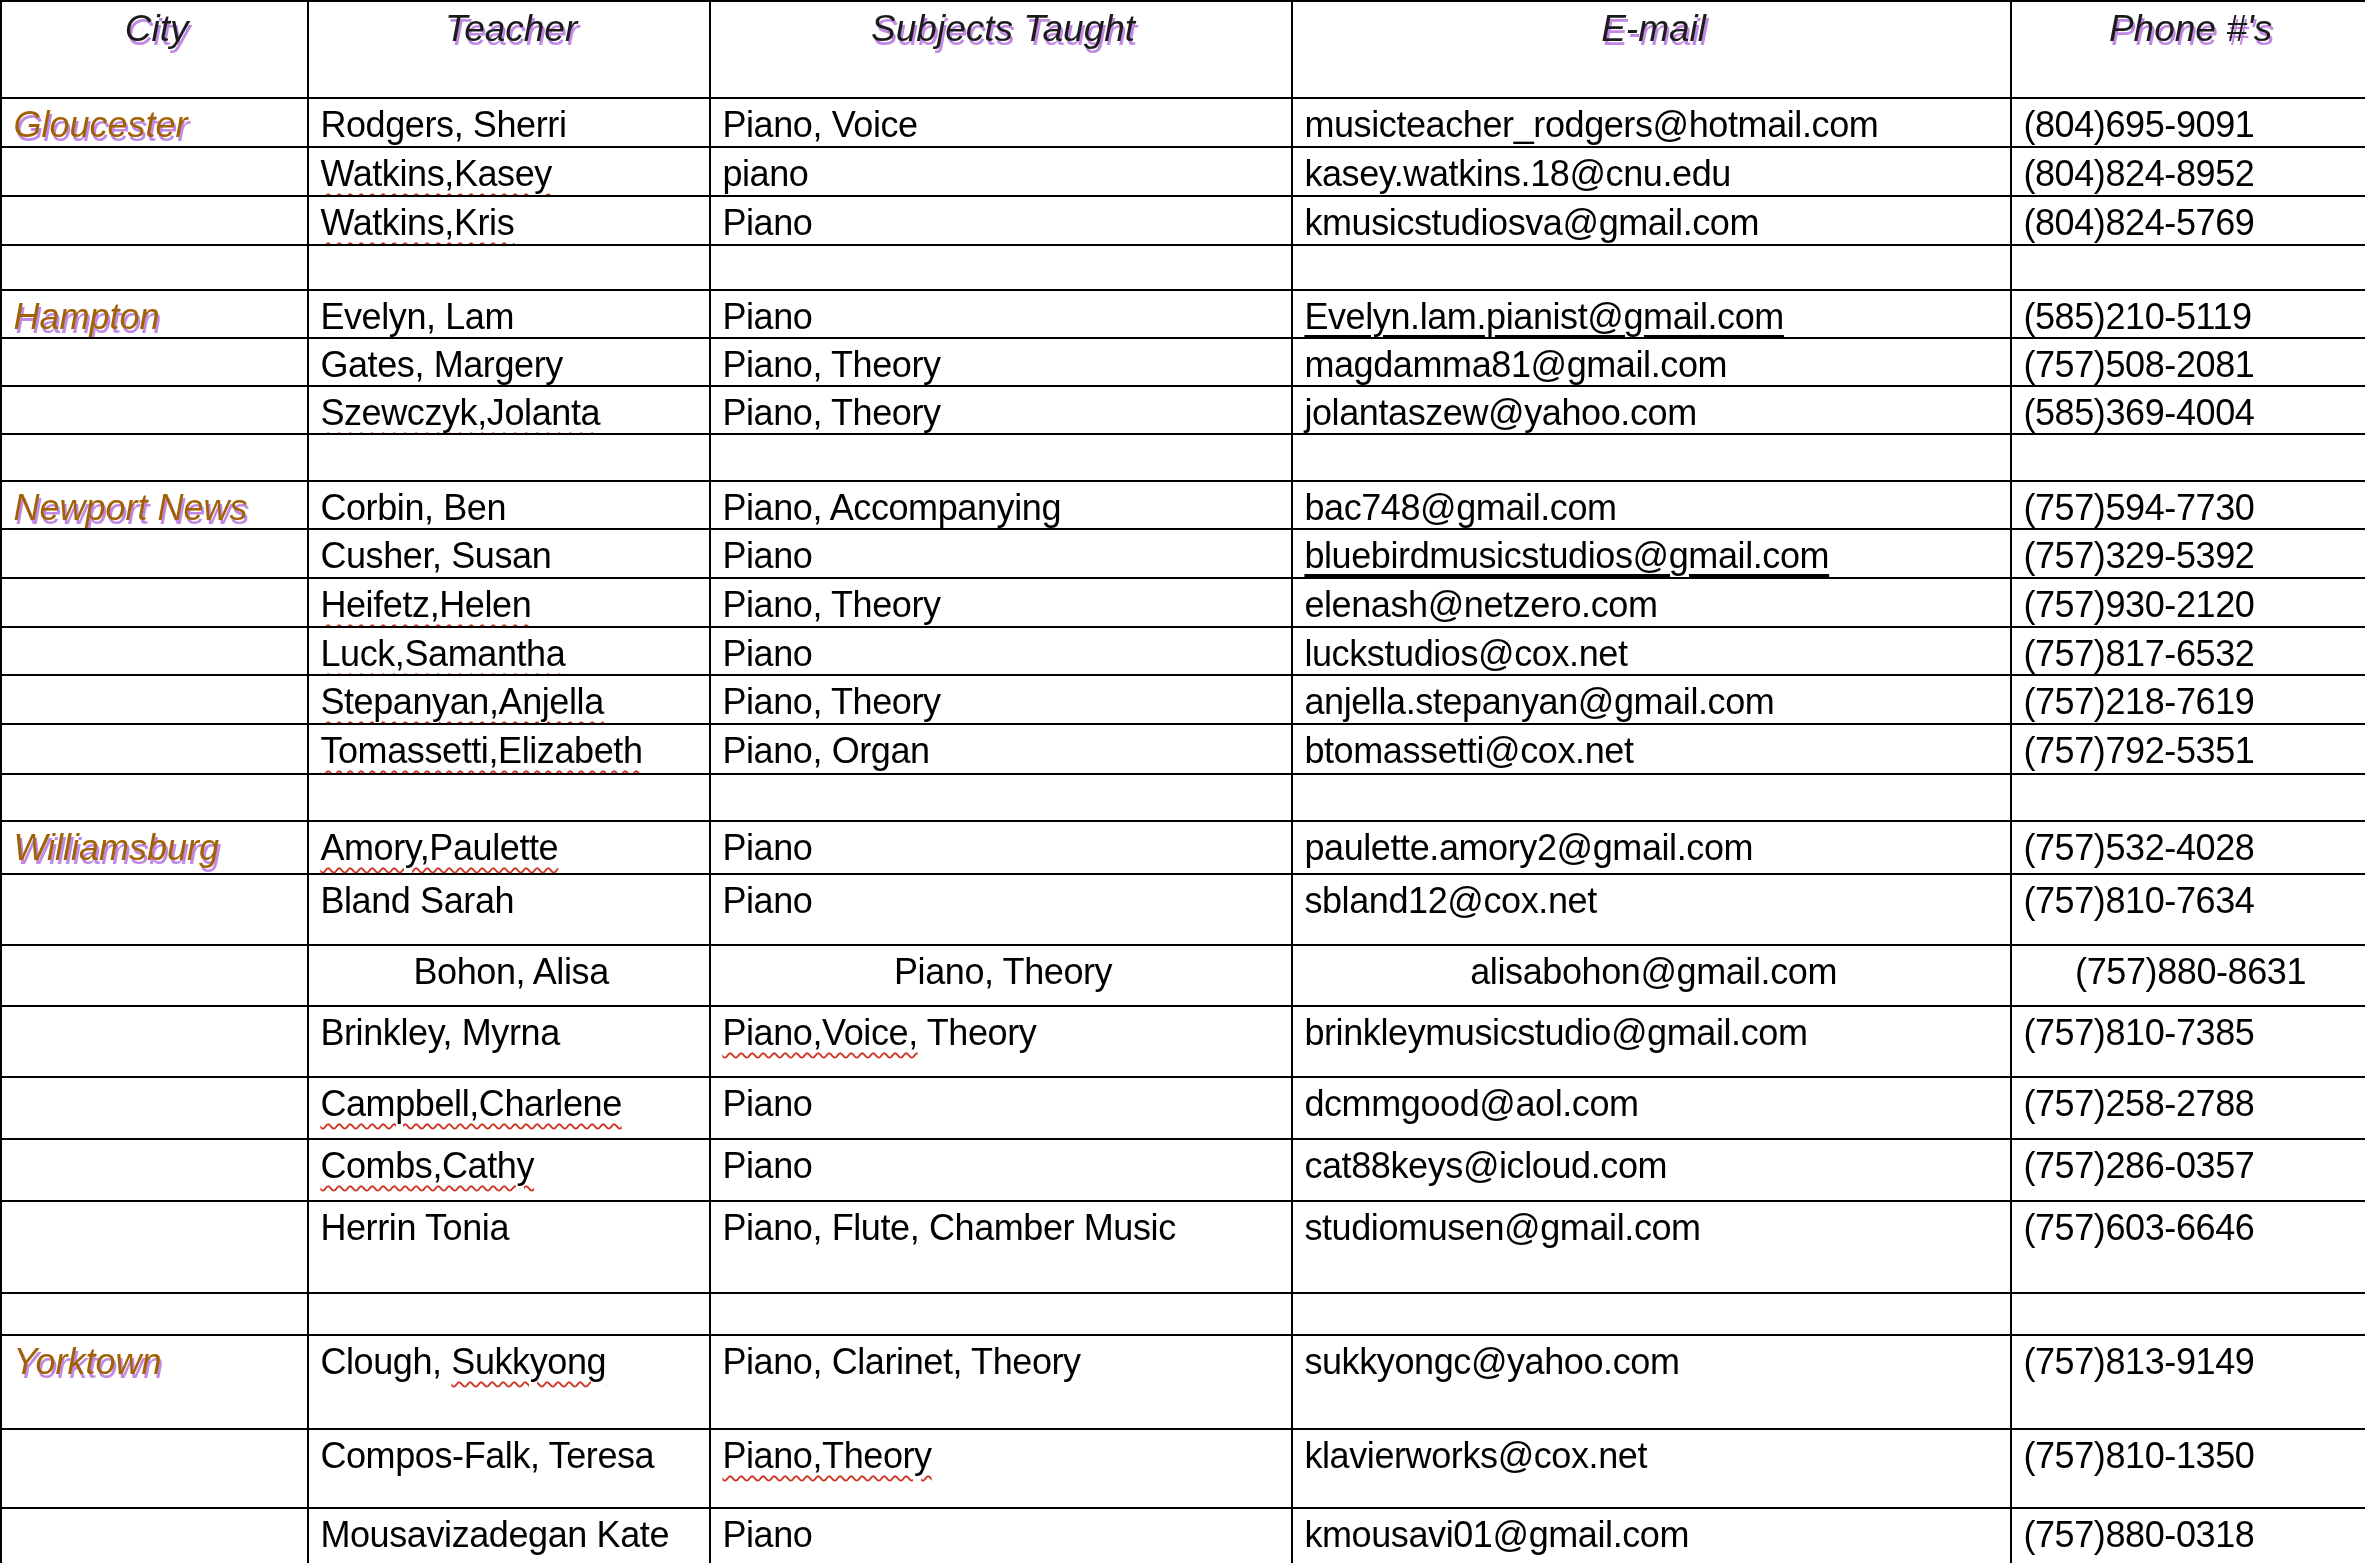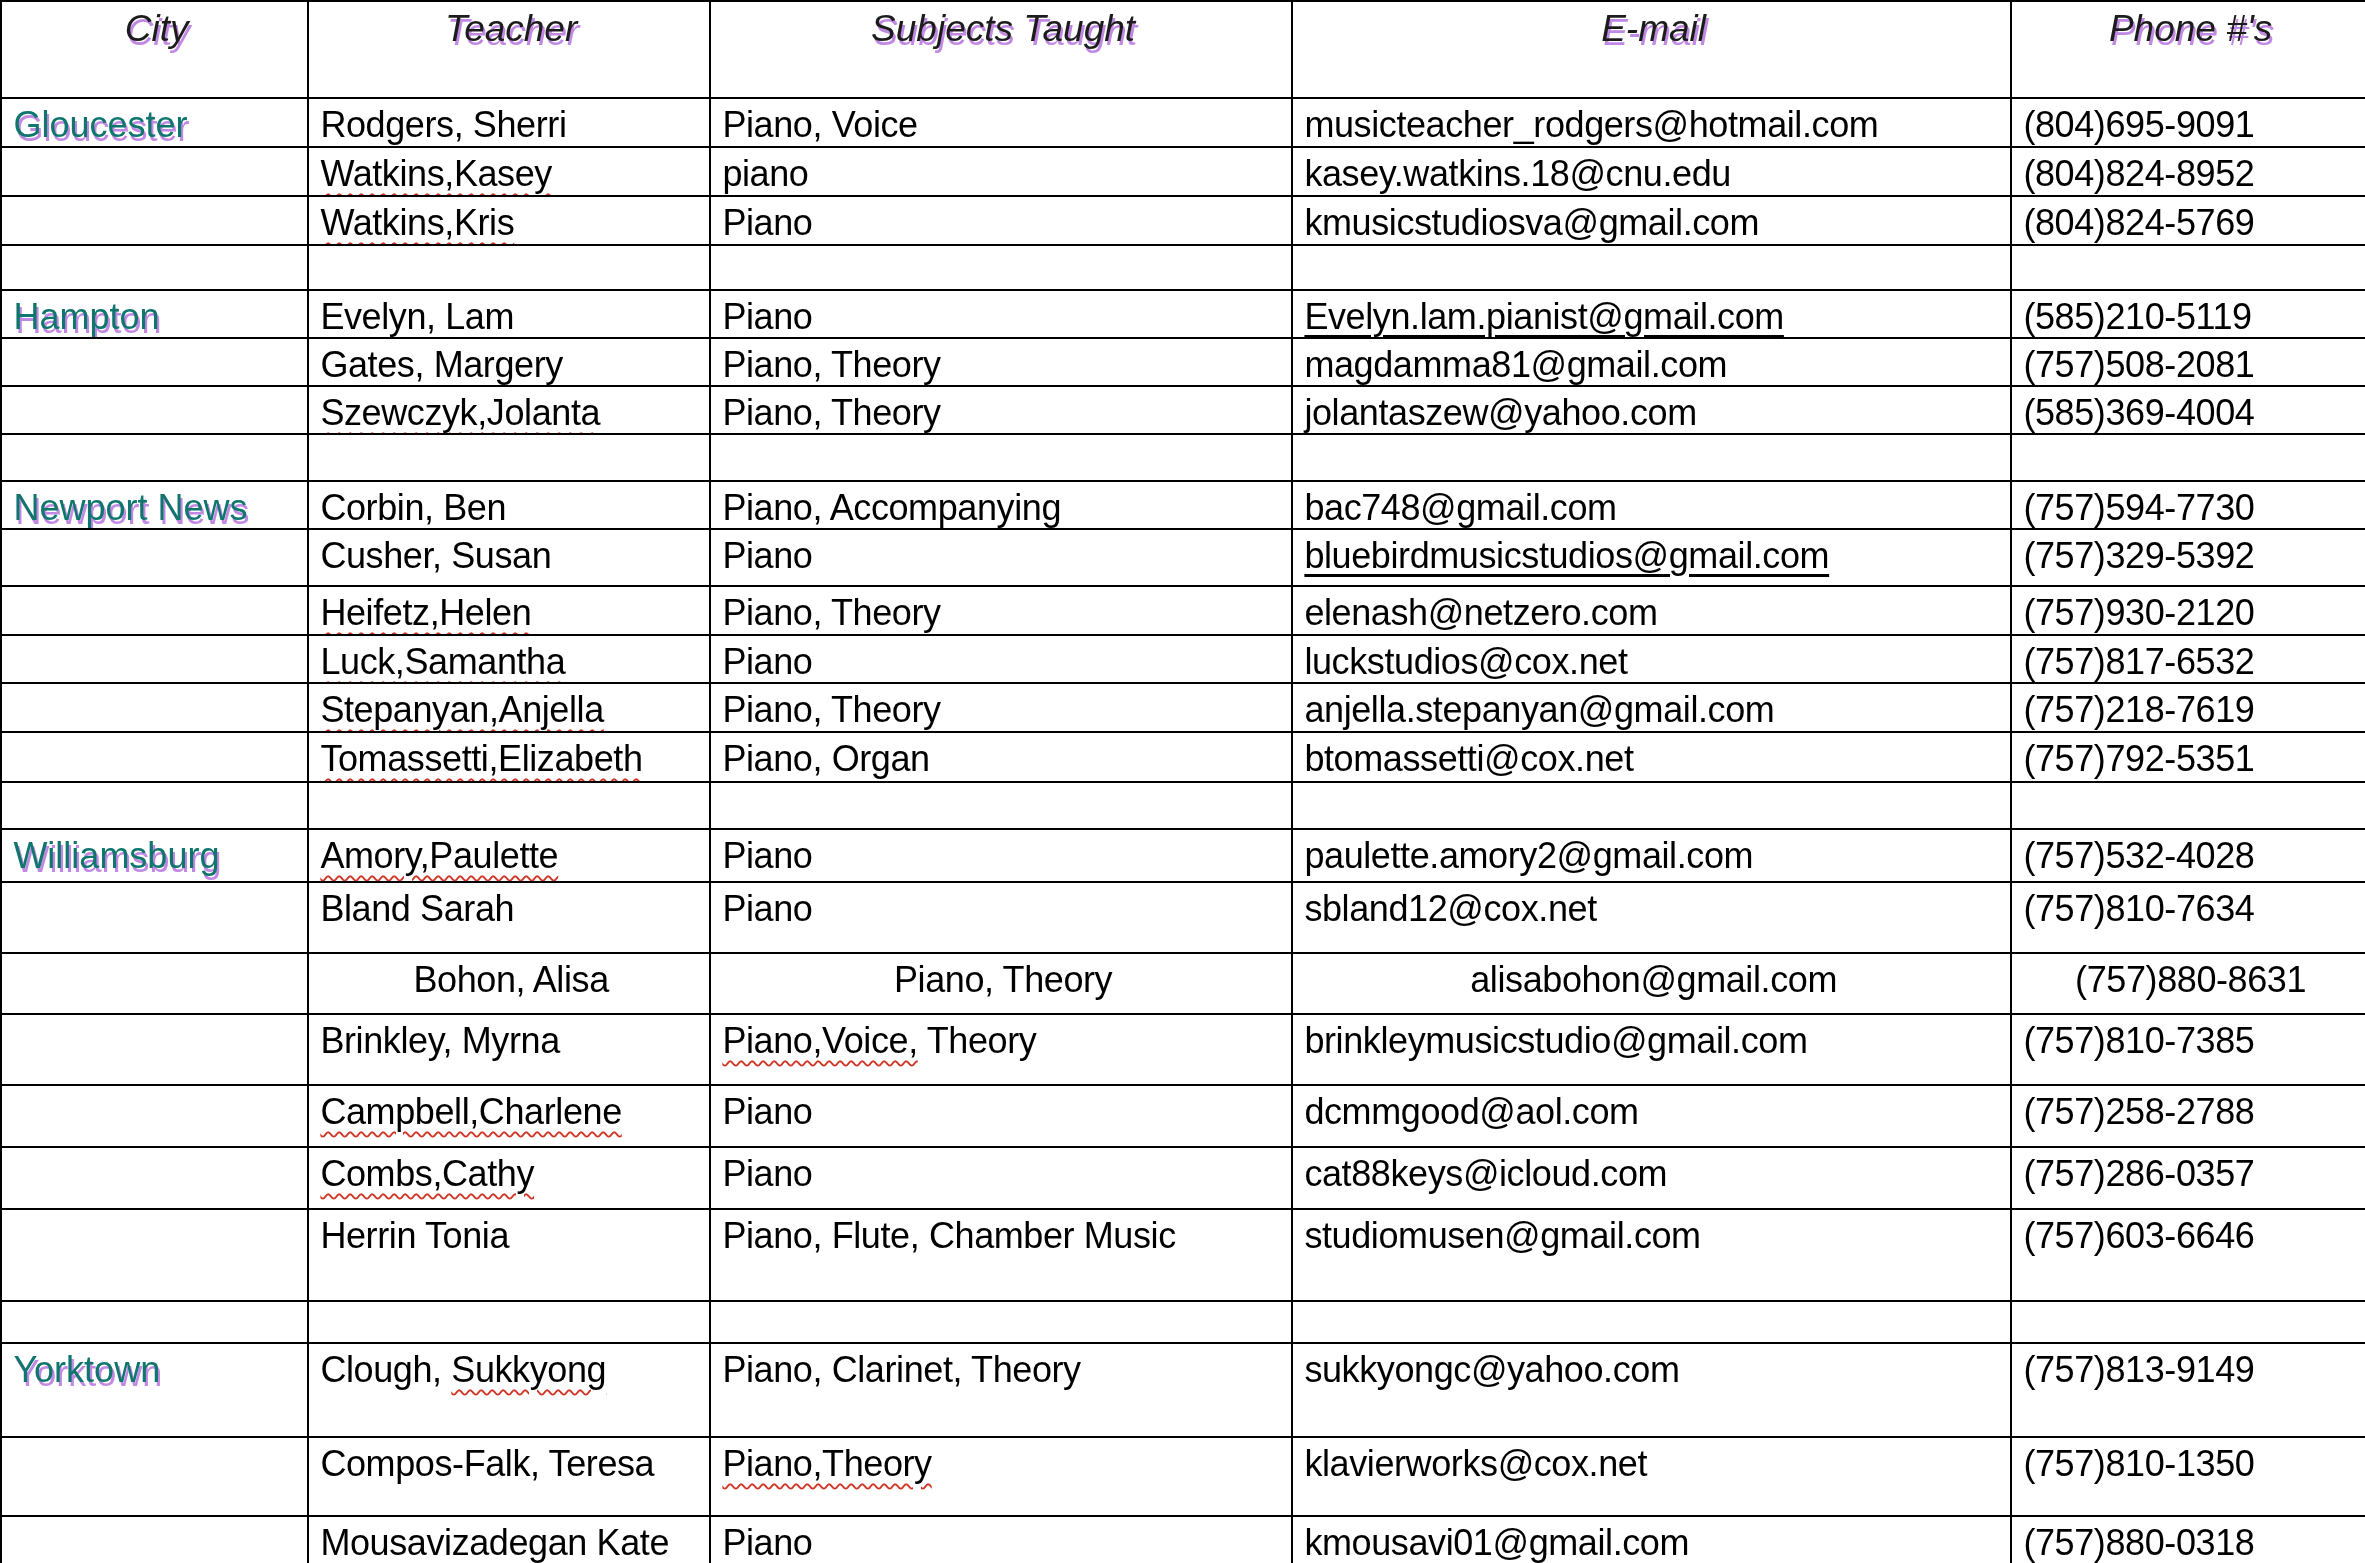--- a/index.html
+++ b/index.html
@@ -38,21 +38,22 @@
     text-shadow:2.1px 4.3px 0 var(--shadow);
     letter-spacing:0px;
   }
   td{font-size:36px;line-height:1.12;letter-spacing:-0.4px;}
   td.city-cell{padding-left:20px;}
   td.teacher-cell{padding-left:15.7px;}
   td.subjects-cell{padding-left:11.4px;}
   td.email-cell{padding-left:39px;}
   td.phone-cell{padding-left:39px;}
   .cityname{
-    color:#0f766e;
+    font-style:italic;
+    color:#a16207;
     text-shadow:2.1px 4.3px 0 var(--shadow);
     letter-spacing:0px;
   }
   .wavy{
     text-decoration-line:underline;
     text-decoration-style:wavy;
     text-decoration-color:var(--sqred);
     text-decoration-thickness:2.1px;
     text-underline-offset:7.2px;
   }
@@ -141,21 +142,21 @@
         <td class="email-cell"></td>
         <td class="phone-cell"></td>
       </tr>
       <tr style="height: 46px;">
         <td class="city-cell"><span class="cityname">Newport News</span></td>
         <td class="teacher-cell"><span>Corbin, Ben</span></td>
         <td class="subjects-cell"><span>Piano, Accompanying</span></td>
         <td class="email-cell"><span>bac748@gmail.com</span></td>
         <td class="phone-cell"><span>(757)594-7730</span></td>
       </tr>
-      <tr style="height: 57px;">
+      <tr style="height: 49px;">
         <td class="city-cell"></td>
         <td class="teacher-cell"><span>Cusher, Susan</span></td>
         <td class="subjects-cell"><span>Piano</span></td>
         <td class="email-cell"><span class="ulink">bluebirdmusicstudios@gmail.com</span></td>
         <td class="phone-cell"><span>(757)329-5392</span></td>
       </tr>
       <tr style="height: 49px;">
         <td class="city-cell"></td>
         <td class="teacher-cell"><span class="wavy">Heifetz,Helen</span></td>
         <td class="subjects-cell"><span>Piano, Theory</span></td>

